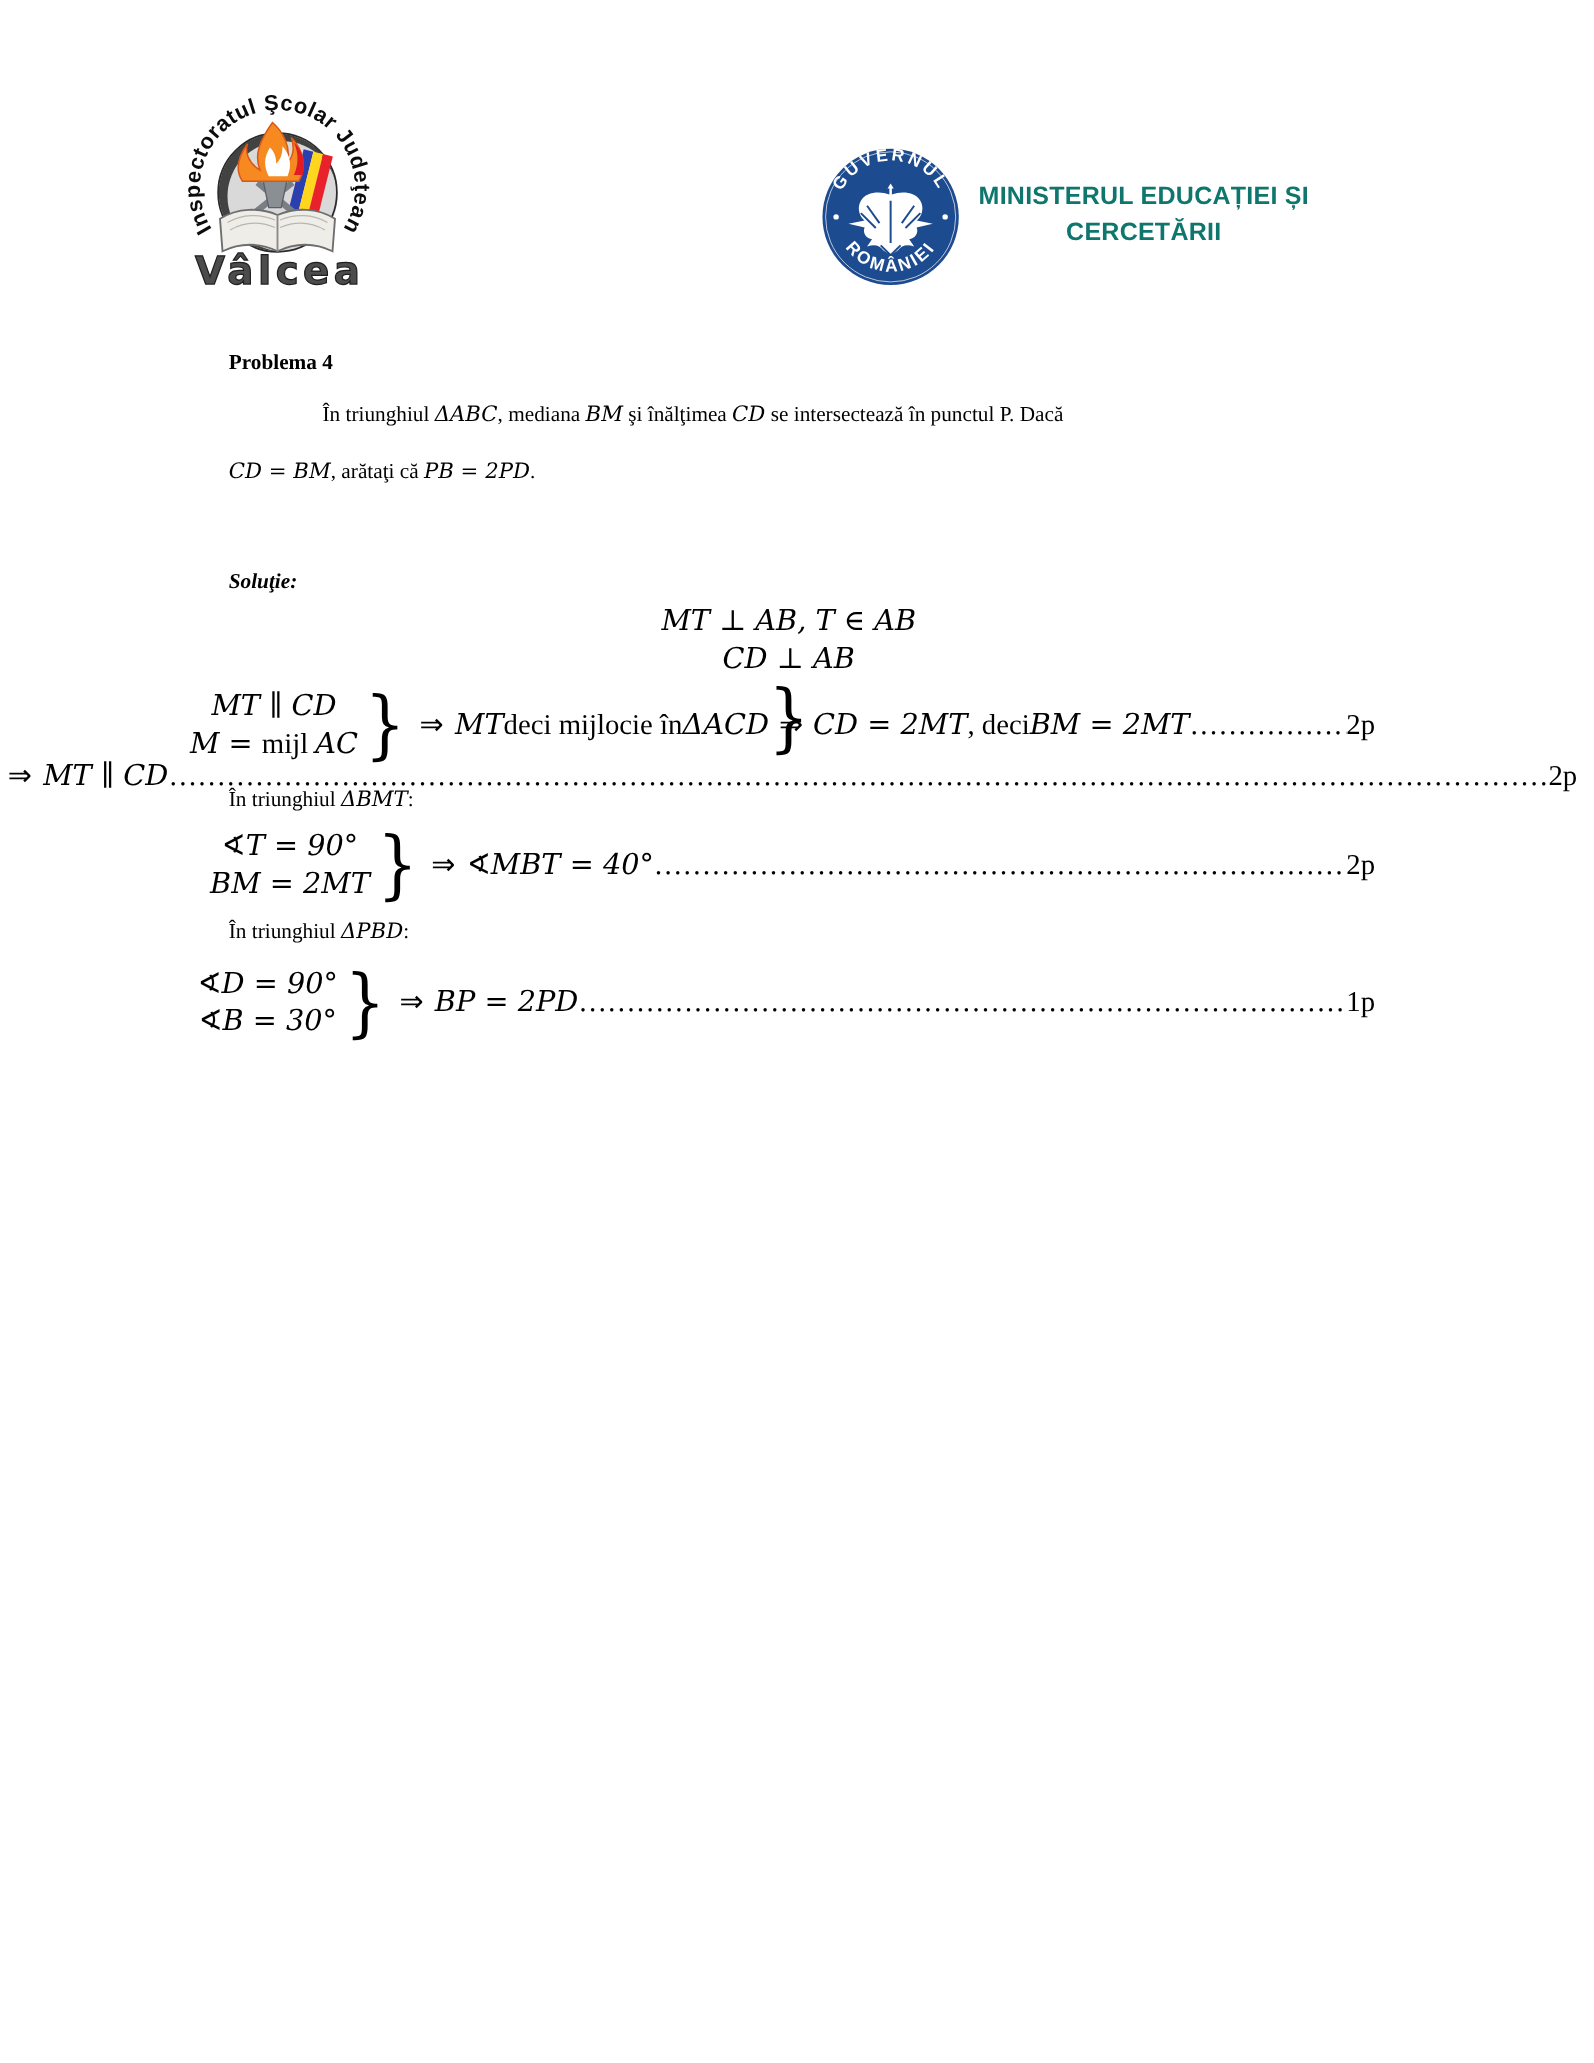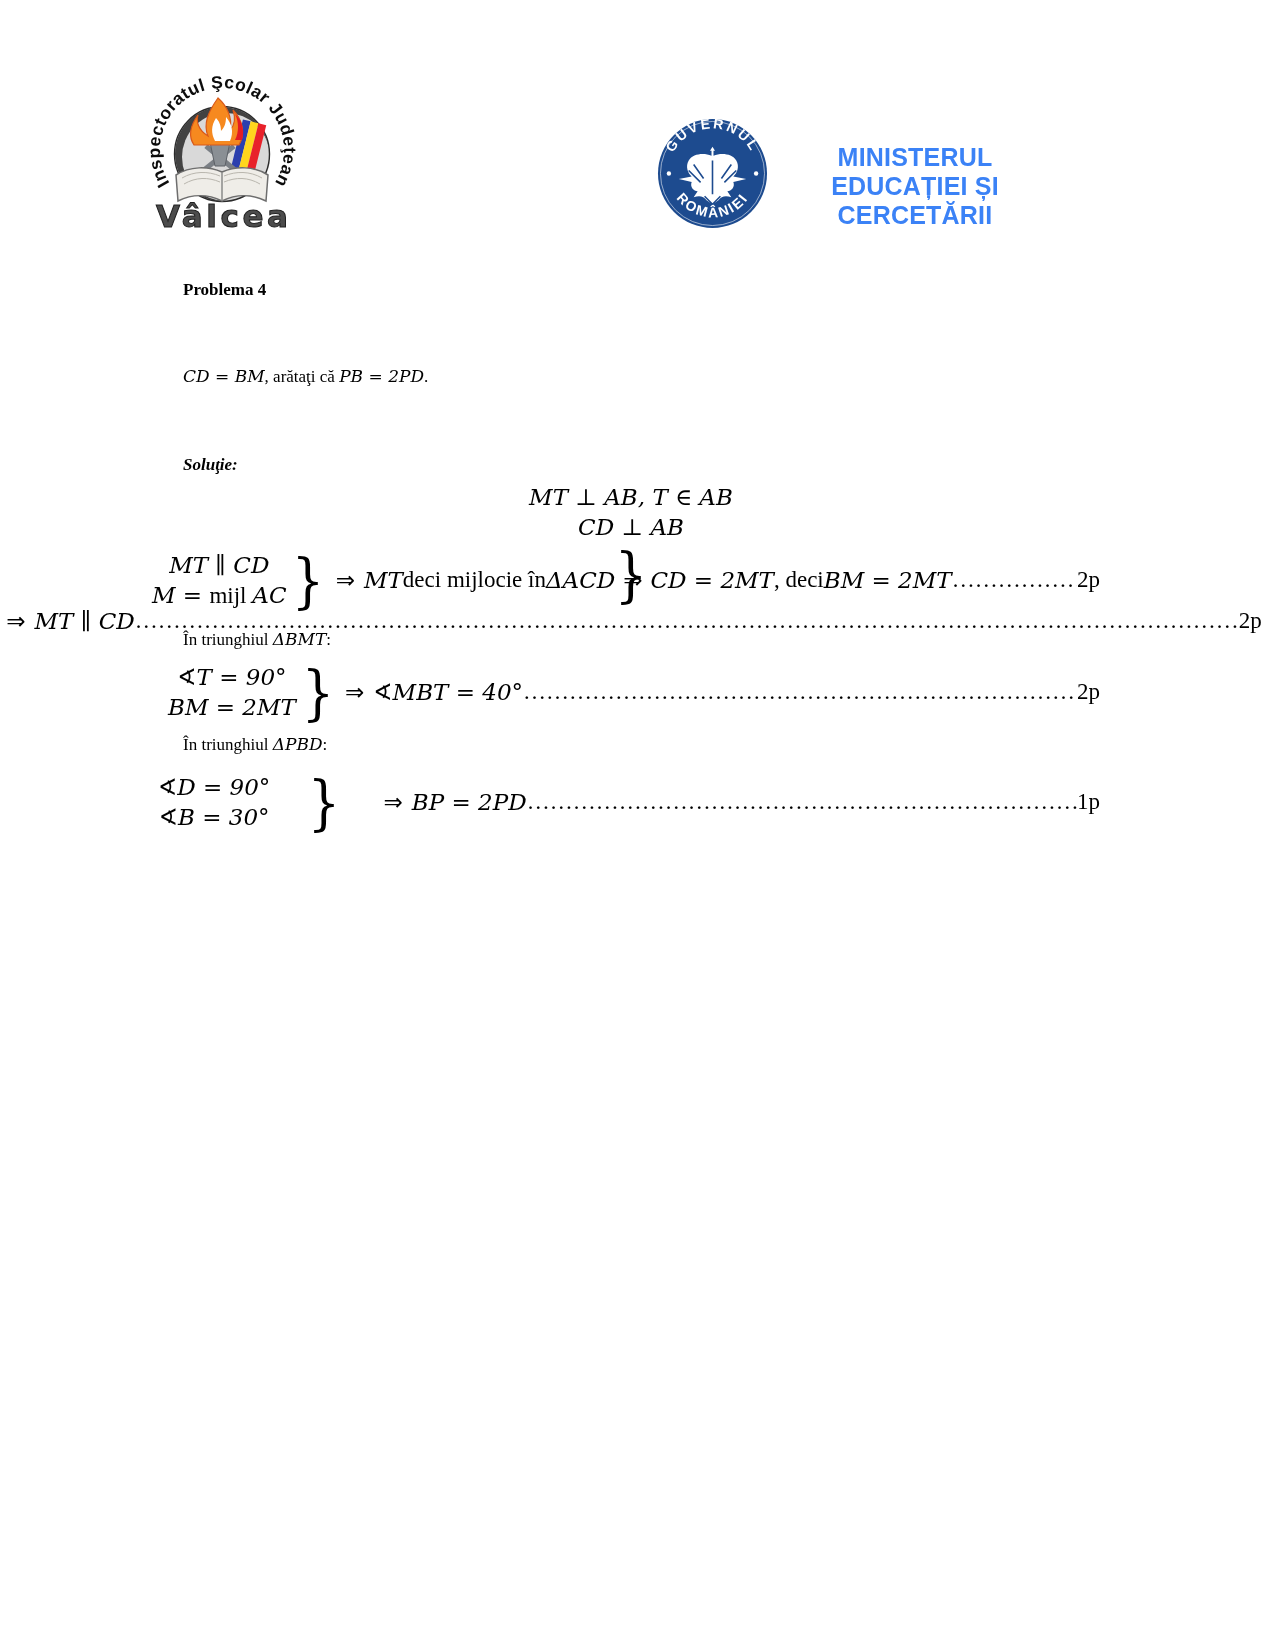--- a/index.html
+++ b/index.html
@@ -12,22 +12,22 @@
     overflow:hidden;
   }
   .abs{position:absolute;white-space:nowrap;}
   
   .logo-left{position:absolute;left:138px;top:74px;width:168px;height:162px;}
   .seal{position:absolute;left:656px;top:117px;width:113px;height:113px;}
   .ministry{
     position:absolute;left:778px;top:143px;width:274px;
     text-align:center;
     font-family:"Liberation Sans","DejaVu Sans",sans-serif;
-    font-weight:bold;font-size:25px;line-height:29px;
-    color:#3b82f6;letter-spacing:.2px;
+    font-weight:bold;font-size:20px;line-height:29px;
+    color:#0f766e;letter-spacing:.2px;
   }
   
   .body-line{font-size:17px;line-height:31px;margin-left:40px;}
   .title{font-weight:bold;}
   .m{font-style:italic;font-family:"DejaVu Serif","Liberation Serif","DejaVu Sans",serif;}
   .t{font-style:normal;}
   .italic{font-style:italic;font-weight:bold;}
   
   .step{display:flex;align-items:center;font-size:23px;}
   .premise{text-align:center;line-height:30px;flex:0 0 auto;}
@@ -112,20 +112,23 @@
     </text>
   </svg>
 
   <div class="ministry">
     <div>MINISTERUL EDUCAȚIEI ȘI</div>
     <div>CERCETĂRII</div>
   </div>
 
   <div class="abs body-line title" style="left:143px;top:274px;">Problema 4</div>
 
+  <div class="abs body-line" style="left:218px;top:316px;">
+    <span class="t">În triunghiul </span><span class="m">ΔABC</span><span class="t">, mediana </span><span class="m">BM</span><span class="t"> şi înălţimea </span><span class="m">CD</span><span class="t"> se intersectează în punctul P. Dacă</span>
+  </div>
 
   <div class="abs body-line" style="left:143px;top:361px;">
     <span class="m">CD = BM</span><span class="t">, arătaţi că </span><span class="m">PB = 2PD</span><span class="t">.</span>
   </div>
 
   <div class="abs body-line italic" style="left:143px;top:449px;">Soluţie:</div>
 
   <div class="abs step" style="left:162px;top:482px;width:938px;flex-direction:column;">
     <div class="premise">
       <div class="m">MT ⊥ AB, T ∈ AB</div>
@@ -175,21 +178,21 @@
       <span class="m seg">∢MBT = 40°</span>
       <span class="dots">………………………………………………………………………………………………………………………………</span>
       <span class="score">2p</span>
     </div>
   </div>
 
   <div class="abs body-line" style="left:143px;top:729px;">
     <span class="t">În triunghiul </span><span class="m">ΔPBD</span><span class="t">:</span>
   </div>
 
-  <div class="abs step" style="left:158px;top:770px;width:942px;gap:32px;">
+  <div class="abs step" style="left:158px;top:770px;width:942px;">
     <div class="premise">
       <div class="m">∢D = 90°</div>
       <div class="m">∢B = 30°</div>
     </div>
     <div class="br">}</div>
     <div class="crow">
       <span class="arrow seg">⇒</span>
       <span class="m seg">BP = 2PD</span>
       <span class="dots">………………………………………………………………………………………………………………………………</span>
       <span class="score">1p</span>

